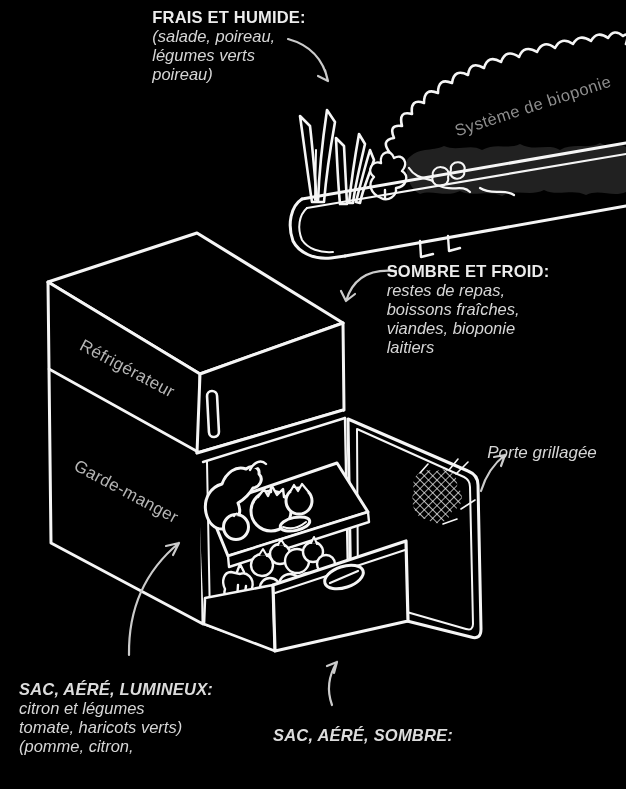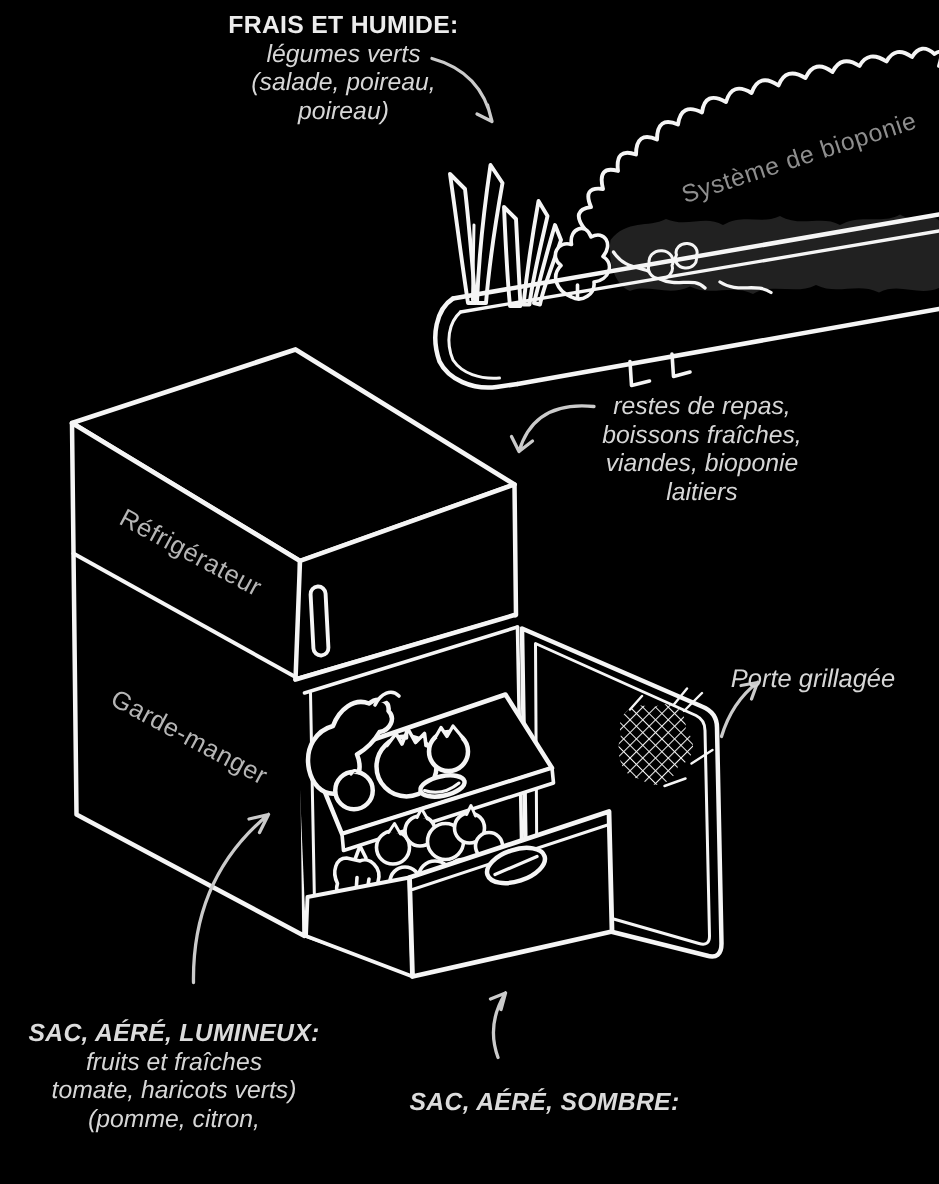--- a/index.html
+++ b/index.html
@@ -1,19 +1,19 @@
 <!DOCTYPE html>
 <html><head>
 <meta charset="utf-8">
 <style>
   html,body{margin:0;padding:0;background:#000;}
   .stage{position:relative;width:626px;height:789px;background:#000;overflow:hidden;
          font-family:"Liberation Sans",sans-serif;}
   .stage svg{position:absolute;left:0;top:0;}
-  .ann{position:absolute;text-align:center;white-space:nowrap;text-decoration:underline;}
+  .ann{position:absolute;white-space:nowrap;text-decoration:underline;}
   .ann .h{font-weight:700;font-size:16.5px;line-height:19px;color:#ececec;letter-spacing:.2px;}
   .ann .l{font-style:italic;font-size:16.5px;line-height:19px;color:#d6d6d6;}
   .ann.sac .h{font-style:italic;color:#dcdcdc;}
   .single{position:absolute;font-style:italic;font-size:17px;color:#d6d6d6;white-space:nowrap;margin-top:20px;}
   .boxlabel{position:absolute;font-size:17px;color:#b5b5b5;letter-spacing:.4px;white-space:nowrap;}
   .bioponie{position:absolute;font-size:16.5px;color:#8e8e8e;letter-spacing:.5px;white-space:nowrap;}
 </style>
 </head>
 <body>
 
@@ -137,43 +137,44 @@
       <path d="M288,39 Q321,48 328,81 M328,81 L318,76 M328,81 L325,70"></path>
       <path d="M396,271 Q356,267 346,301 M346,301 L341,291 M346,301 L355,294"></path>
       <path d="M129,655 Q128,585 179,543 M179,543 L166,546 M179,543 L173,555"></path>
       <path d="M332,705 Q324,683 337,662 M337,662 L327,666 M337,662 L334,673"></path>
       <path d="M481,491 Q488,468 505,455 M505,455 L494,457 M505,455 L501,466"></path>
     </g>
   </svg>
 
   <div class="ann" style="left:229px;top:8px;transform:translateX(-50%);">
     <div class="h">FRAIS ET HUMIDE:</div>
+    <div class="l">(salade, poireau,</div>
     <div class="l">légumes verts</div>
-    <div class="l">(salade, poireau,</div>
     <div class="l">poireau)</div>
   </div>
 
   <div class="bioponie" style="left:533px;top:106px;transform:translate(-50%,-50%) rotate(-18deg);">Système de bioponie</div>
 
   <div class="ann" style="left:468px;top:262px;transform:translateX(-50%);">
+    <div class="h">SOMBRE ET FROID:</div>
     <div class="l">restes de repas,</div>
     <div class="l">boissons fraîches,</div>
     <div class="l">viandes, bioponie</div>
     <div class="l">laitiers</div>
   </div>
 
   <div class="single" style="left:542px;top:423px;transform:translateX(-50%);">Porte grillagée</div>
 
   <div class="boxlabel" style="left:127px;top:369px;transform:translate(-50%,-50%) rotate(28deg);">Réfrigérateur</div>
 
   <div class="boxlabel" style="left:126px;top:492px;transform:translate(-50%,-50%) rotate(28deg);">Garde-manger</div>
 
   <div class="ann sac" style="left:116px;top:664px;transform:translateX(-50%);margin-top:16px;">
     <div class="h">SAC, AÉRÉ, LUMINEUX:</div>
-    <div class="l">fruits et fraîches</div>
+    <div class="l">citron et légumes</div>
     <div class="l">tomate, haricots verts)</div>
     <div class="l">(pomme, citron,</div>
   </div>
 
   <div class="ann sac" style="left:363px;top:726px;transform:translateX(-50%);">
     <div class="h">SAC, AÉRÉ, SOMBRE:</div>
   </div>
 
 </div>
 

